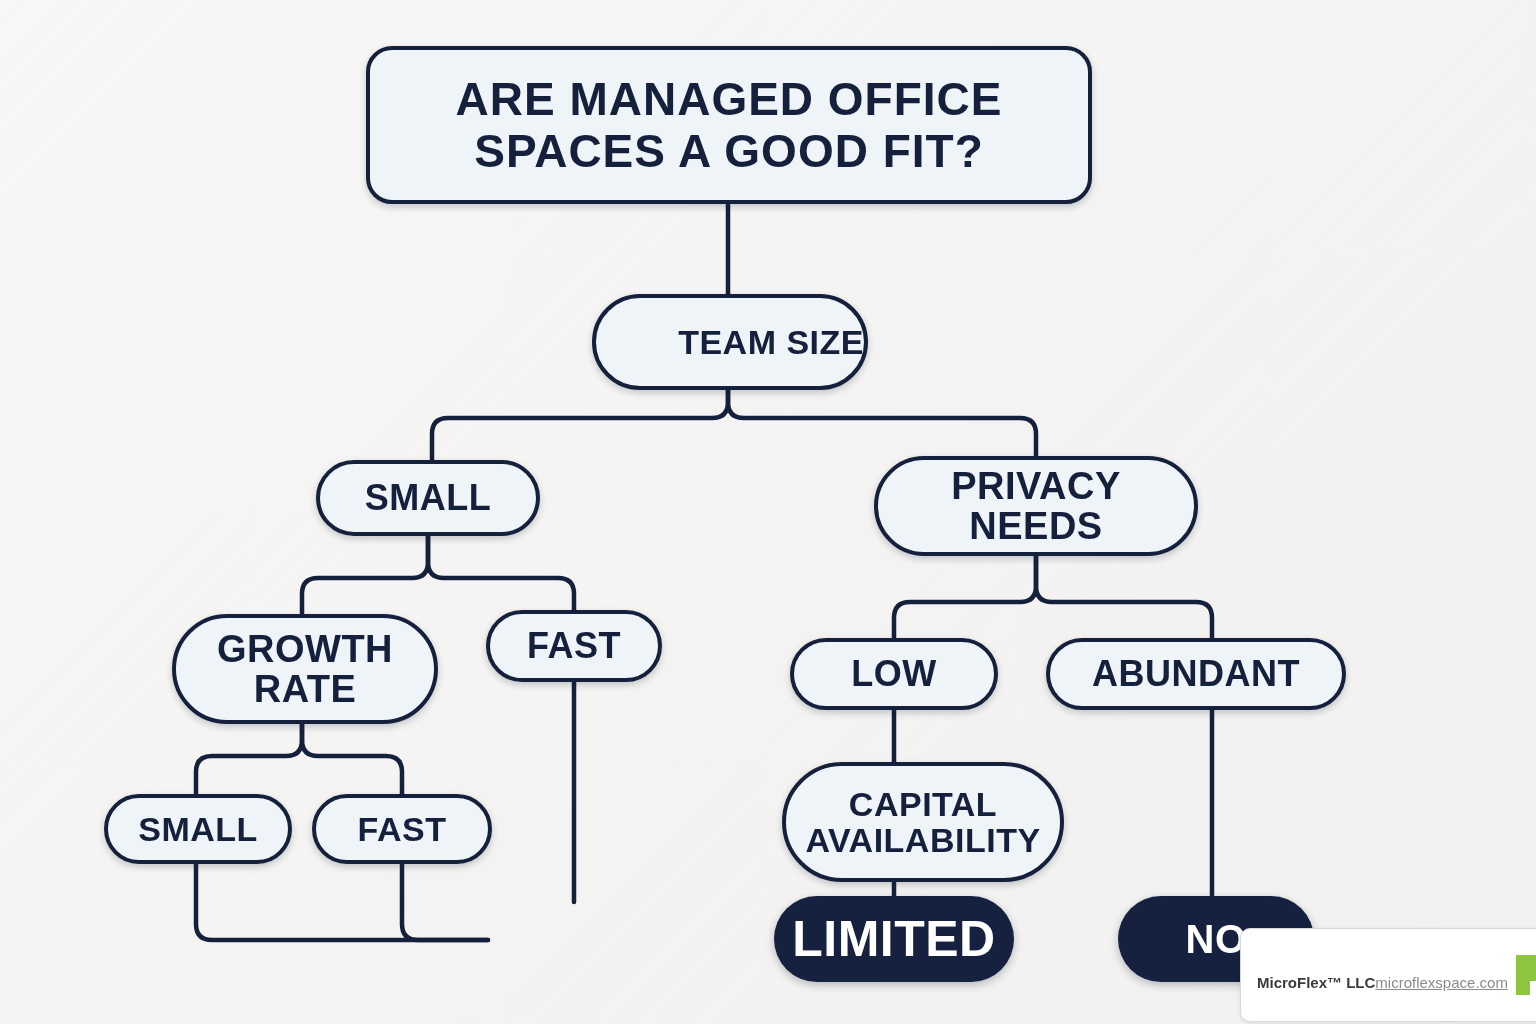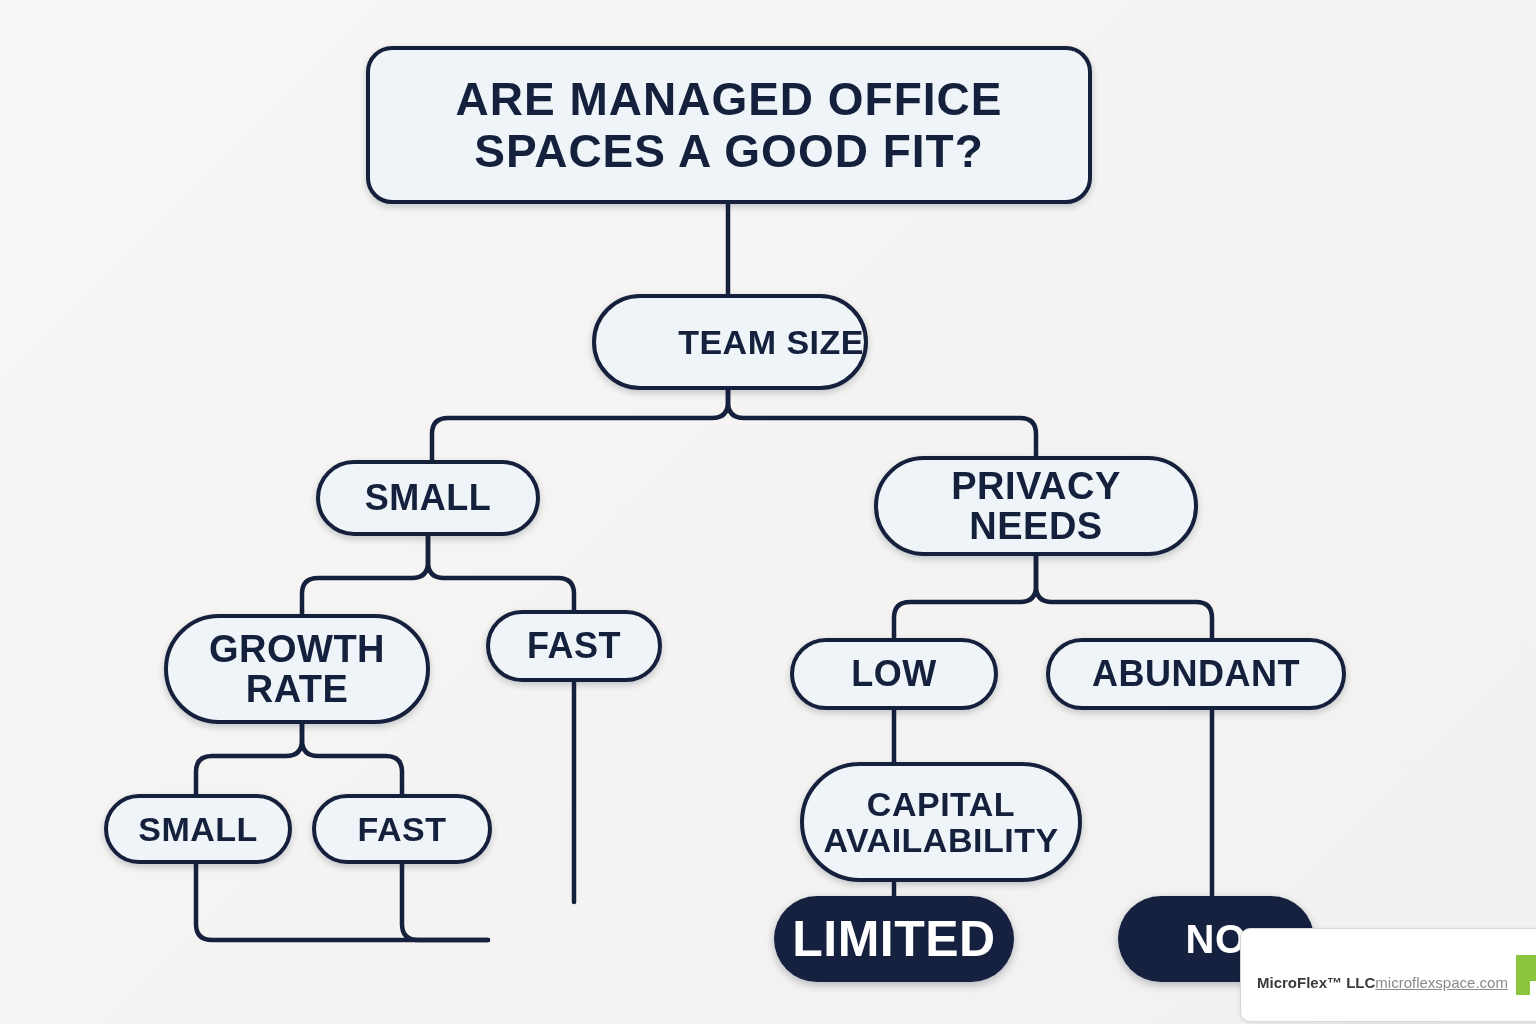--- a/index.html
+++ b/index.html
@@ -134,21 +134,21 @@
   </div>
 
   <div class="node light pill" style="left:316px; top:460px; width:224px; height:76px; font-size:36px;">
     <span>SMALL</span>
   </div>
 
   <div class="node light pill" style="left:874px; top:456px; width:324px; height:100px; font-size:38px; padding:12px 24px;">
     <span>PRIVACY NEEDS</span>
   </div>
 
-  <div class="node light pill" style="left:164px; top:614px; width:266px; height:110px; font-size:38px; padding:16px 22px;">
+  <div class="node light pill" style="left:172px; top:614px; width:266px; height:110px; font-size:38px; padding:16px 22px;">
     <span>GROWTH RATE</span>
   </div>
 
   <div class="node light pill" style="left:486px; top:610px; width:176px; height:72px; font-size:36px;">
     <span>FAST</span>
   </div>
 
   <div class="node light pill" style="left:790px; top:638px; width:208px; height:72px; font-size:36px;text-align:center;">
     <span>LOW</span>
   </div>
@@ -158,21 +158,21 @@
   </div>
 
   <div class="node light pill" style="left:104px; top:794px; width:188px; height:70px; font-size:34px;">
     <span>SMALL</span>
   </div>
 
   <div class="node light pill" style="left:312px; top:794px; width:180px; height:70px; font-size:34px;">
     <span>FAST</span>
   </div>
 
-  <div class="node light pill" style="left:800px; top:762px; width:282px; height:120px; font-size:34px; padding:0 14px; z-index:7;">
+  <div class="node light pill" style="left:782px; top:762px; width:282px; height:120px; font-size:34px; padding:0 14px; z-index:7;">
     <span>CAPITAL AVAILABILITY</span>
   </div>
 
 
   <div class="node dark pill" style="left:774px; top:896px; width:240px; height:86px; font-size:50px; z-index:6;">
     <span>LIMITED</span>
   </div>
 
   <div class="node dark pill" style="left:1118px; top:896px; width:196px; height:86px; font-size:40px; z-index:6;">
     <span>NO</span>

